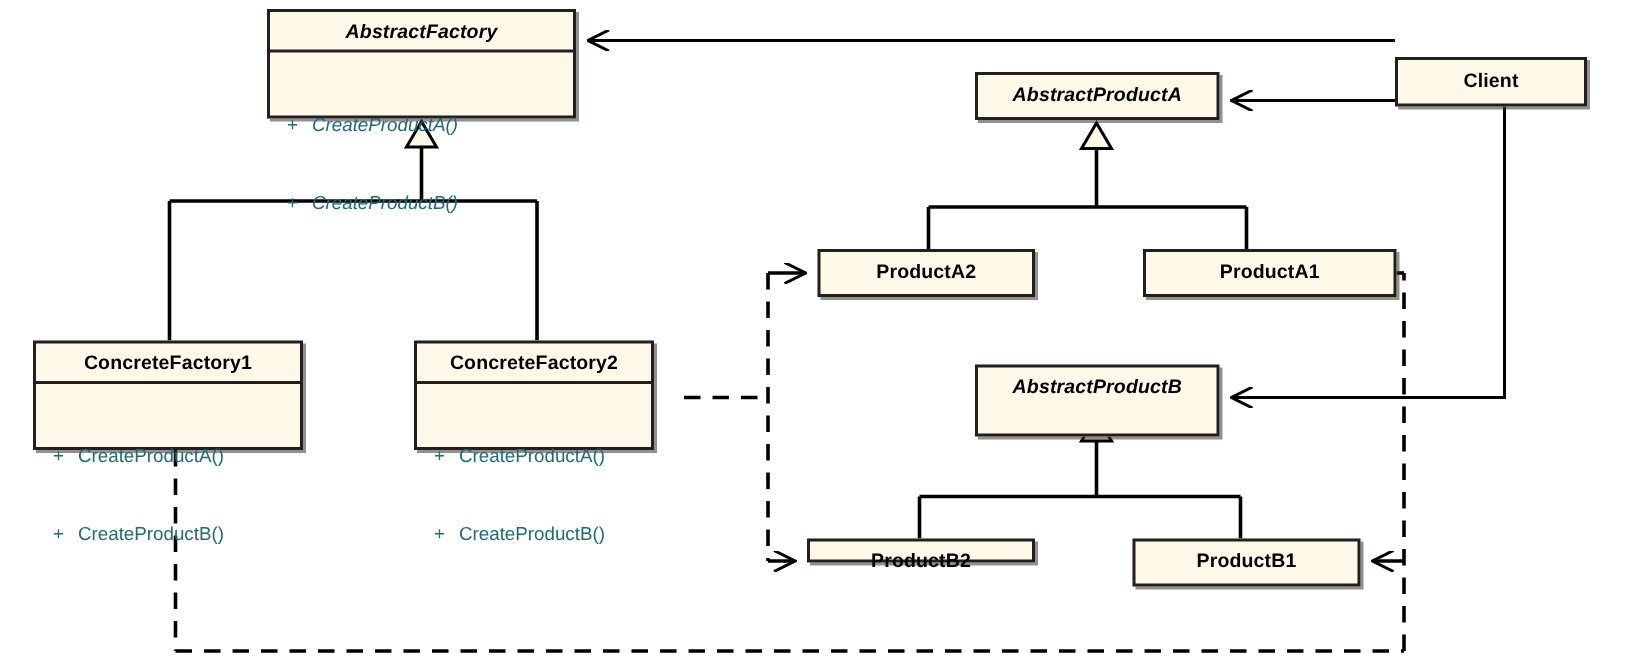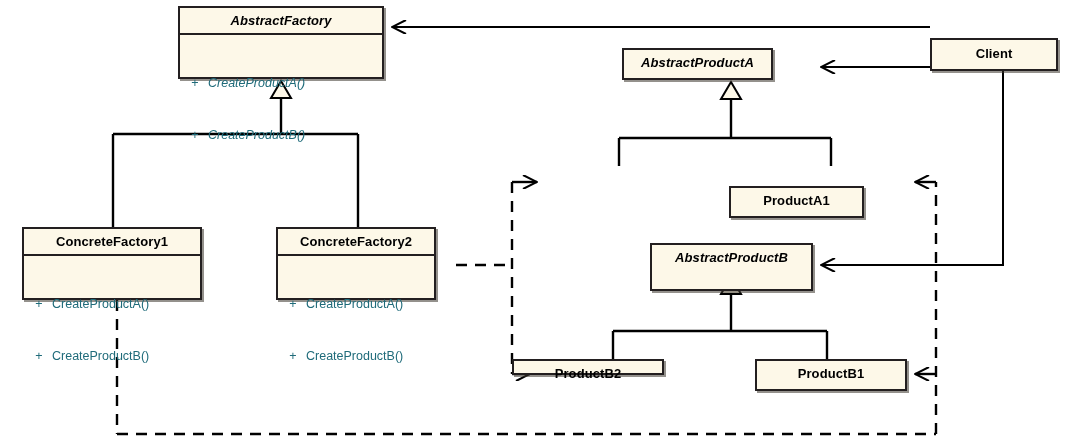--- a/index.html
+++ b/index.html
@@ -70,25 +70,25 @@
     margin-top: 36px;
   }
   .uml-members.abstract-ops .uml-sig {
     font-style: italic;
   }
   
   #cls-abstractfactory   { left: 178px; top: 6px;   width: 206px; height: 73px; }
   #cls-concretefactory1  { left: 22px;  top: 227px; width: 180px; height: 73px; }
   #cls-concretefactory2  { left: 276px; top: 227px; width: 160px; height: 73px; }
   #cls-client            { left: 930px; top: 10px;  width: 128px; height: 33px; margin-top: 28px; }
-  #cls-abstractproducta  { left: 622px; top: 48px;  width: 151px; height: 32px; }
+  #cls-abstractproducta  { left: 650px; top: 48px;  width: 163px; height: 32px; }
   #cls-producta2         { left: 545px; top: 166px; width: 145px; height: 32px; }
-  #cls-producta1         { left: 729px; top: 166px; width: 135px; height: 32px; margin-top: 20px; }
+  #cls-producta1         { left: 762px; top: 166px; width: 169px; height: 32px; }
   #cls-abstractproductb  { left: 650px; top: 243px; width: 163px; height: 48px; }
-  #cls-productb2         { left: 512px; top: 359px; width: 152px; height: 16px; }
+  #cls-productb2         { left: 538px; top: 359px; width: 152px; height: 16px; }
   #cls-productb1         { left: 755px; top: 359px; width: 152px; height: 32px; }
   #cls-client .uml-name  { padding-top: 6px; }
 </style>
 </head>
 <body>
 
 <div id="diagram">
 
   <svg id="edges" viewBox="0 0 1084 445" width="1084" height="445">
     <defs>
@@ -198,20 +198,23 @@
   </div>
 
   <div class="uml-class" id="cls-client">
     <div class="uml-name">Client</div>
   </div>
 
   <div class="uml-class" id="cls-abstractproducta">
     <div class="uml-name abstract">AbstractProductA</div>
   </div>
 
+  <div class="uml-class" id="cls-producta2">
+    <div class="uml-name">ProductA2</div>
+  </div>
 
   <div class="uml-class" id="cls-producta1">
     <div class="uml-name">ProductA1</div>
   </div>
 
   <div class="uml-class" id="cls-abstractproductb">
     <div class="uml-name abstract">AbstractProductB</div>
   </div>
 
   <div class="uml-class" id="cls-productb2">

